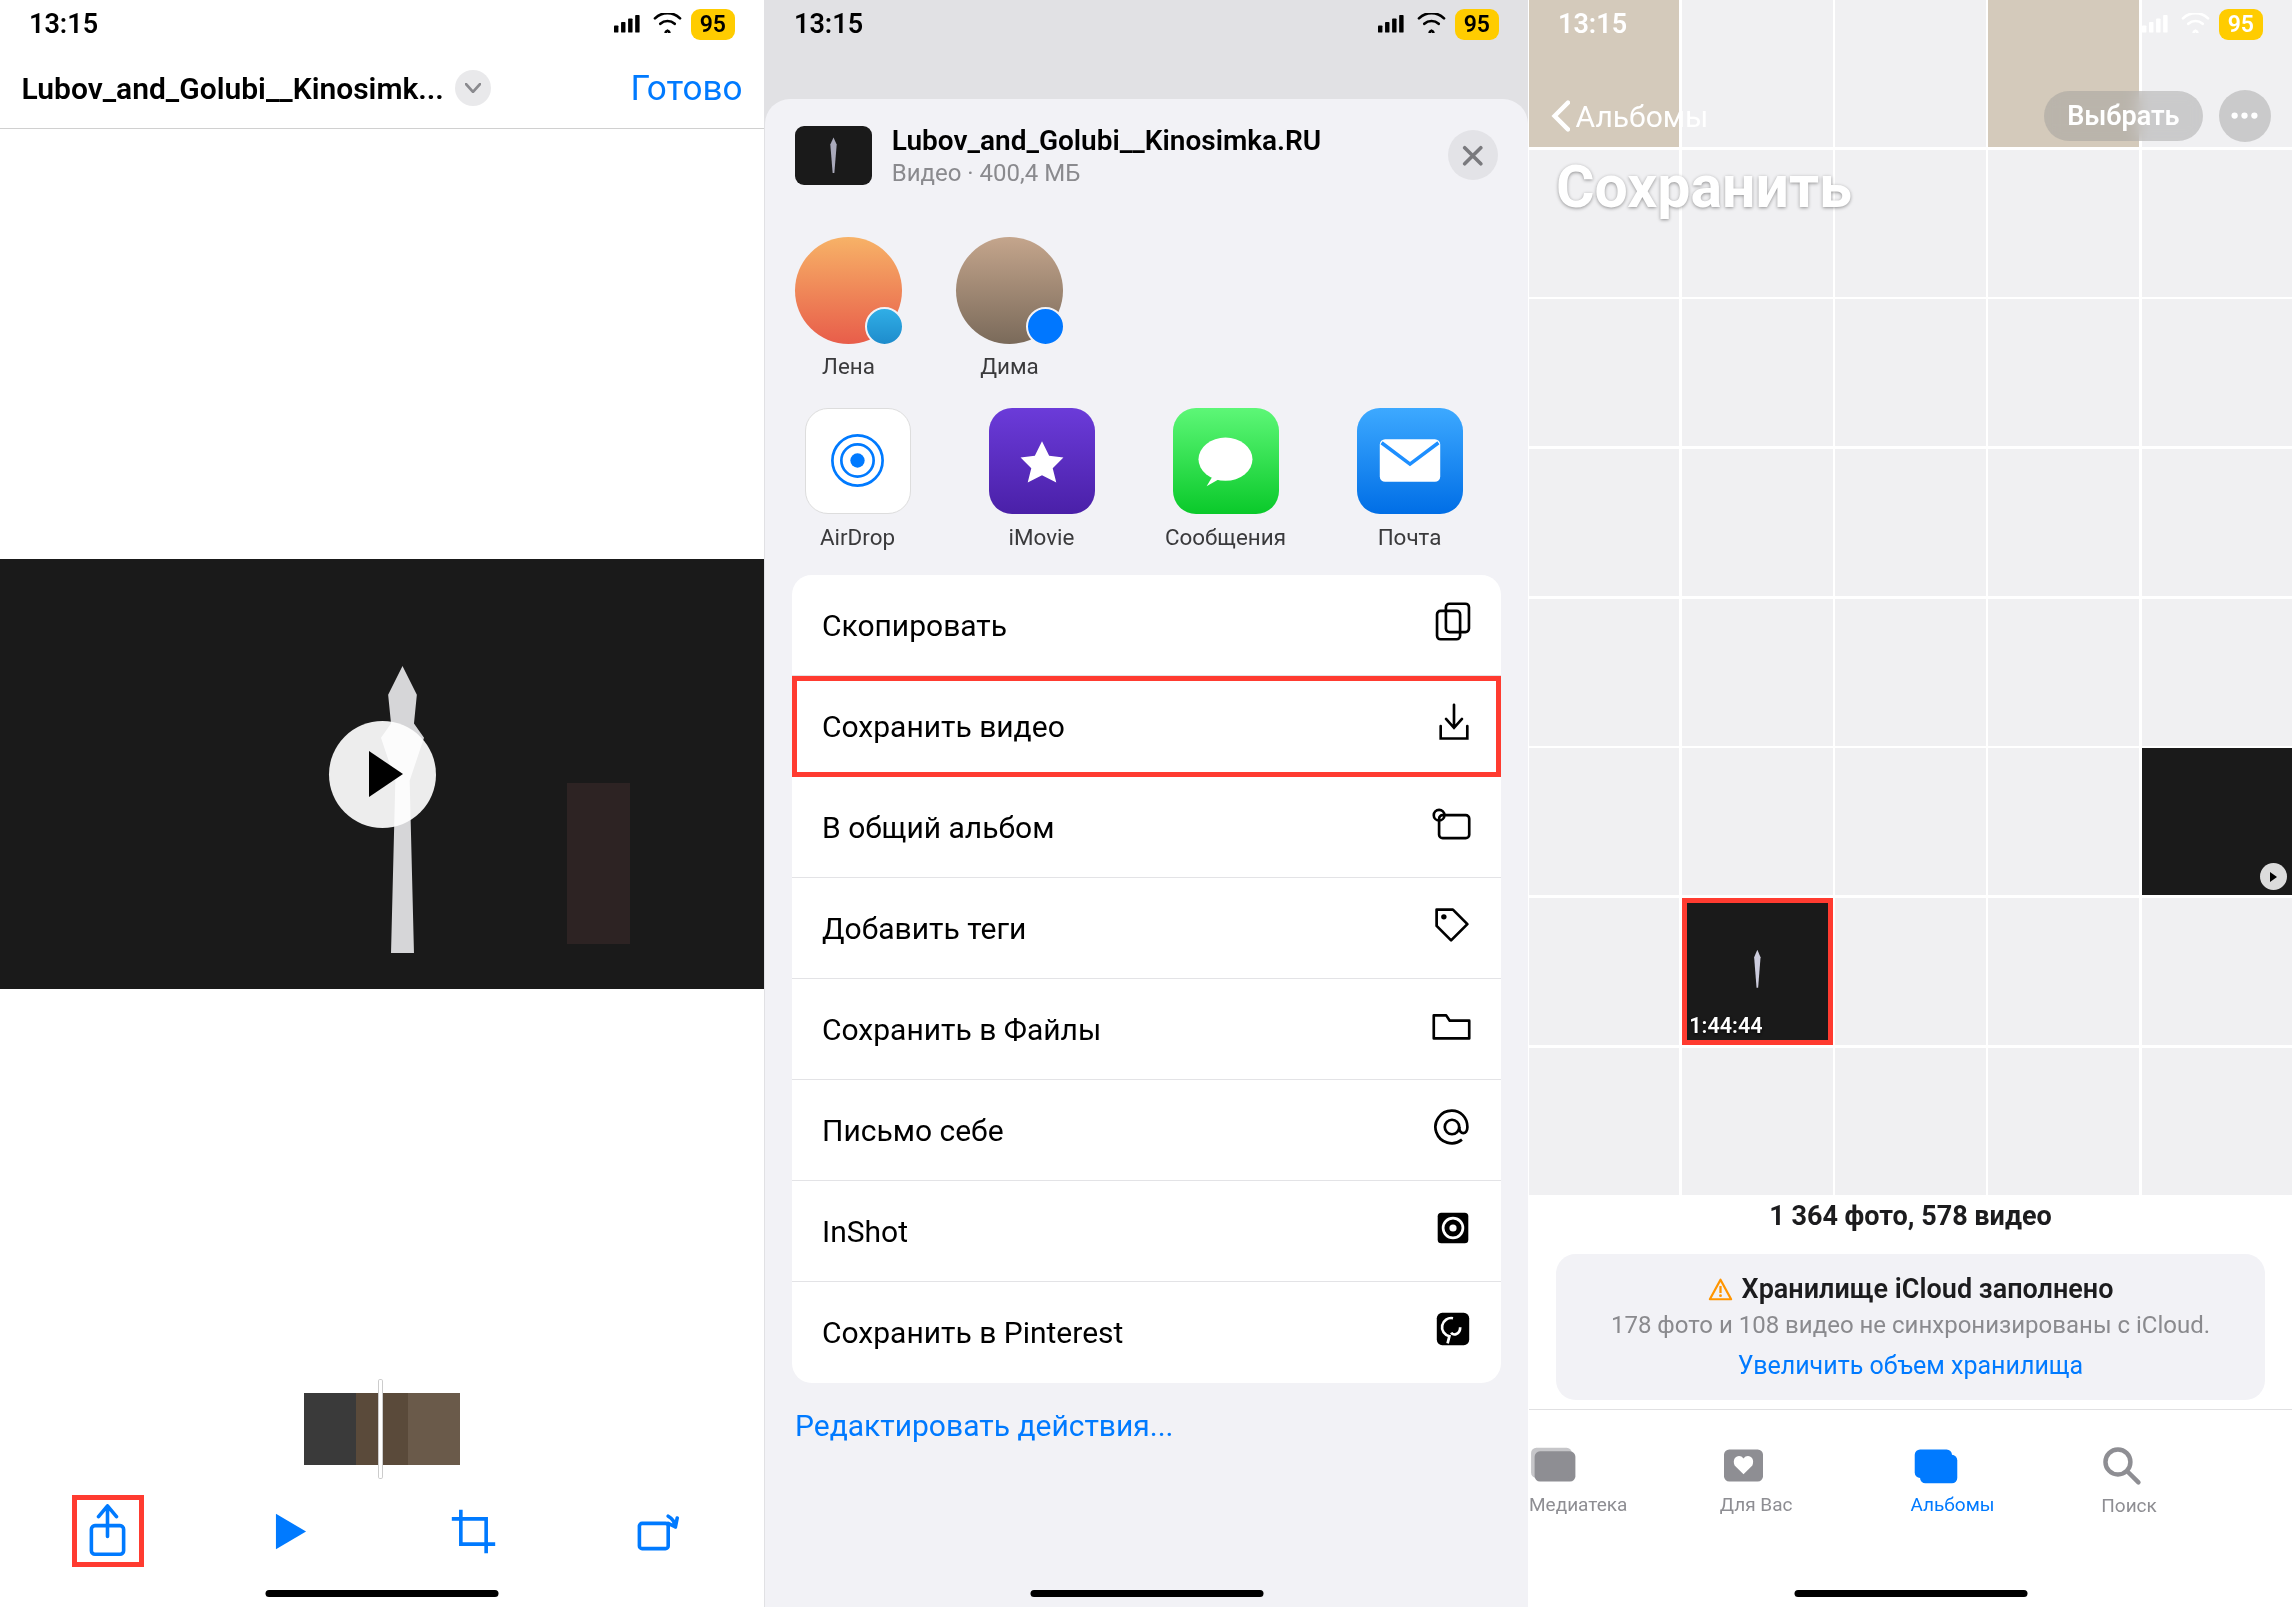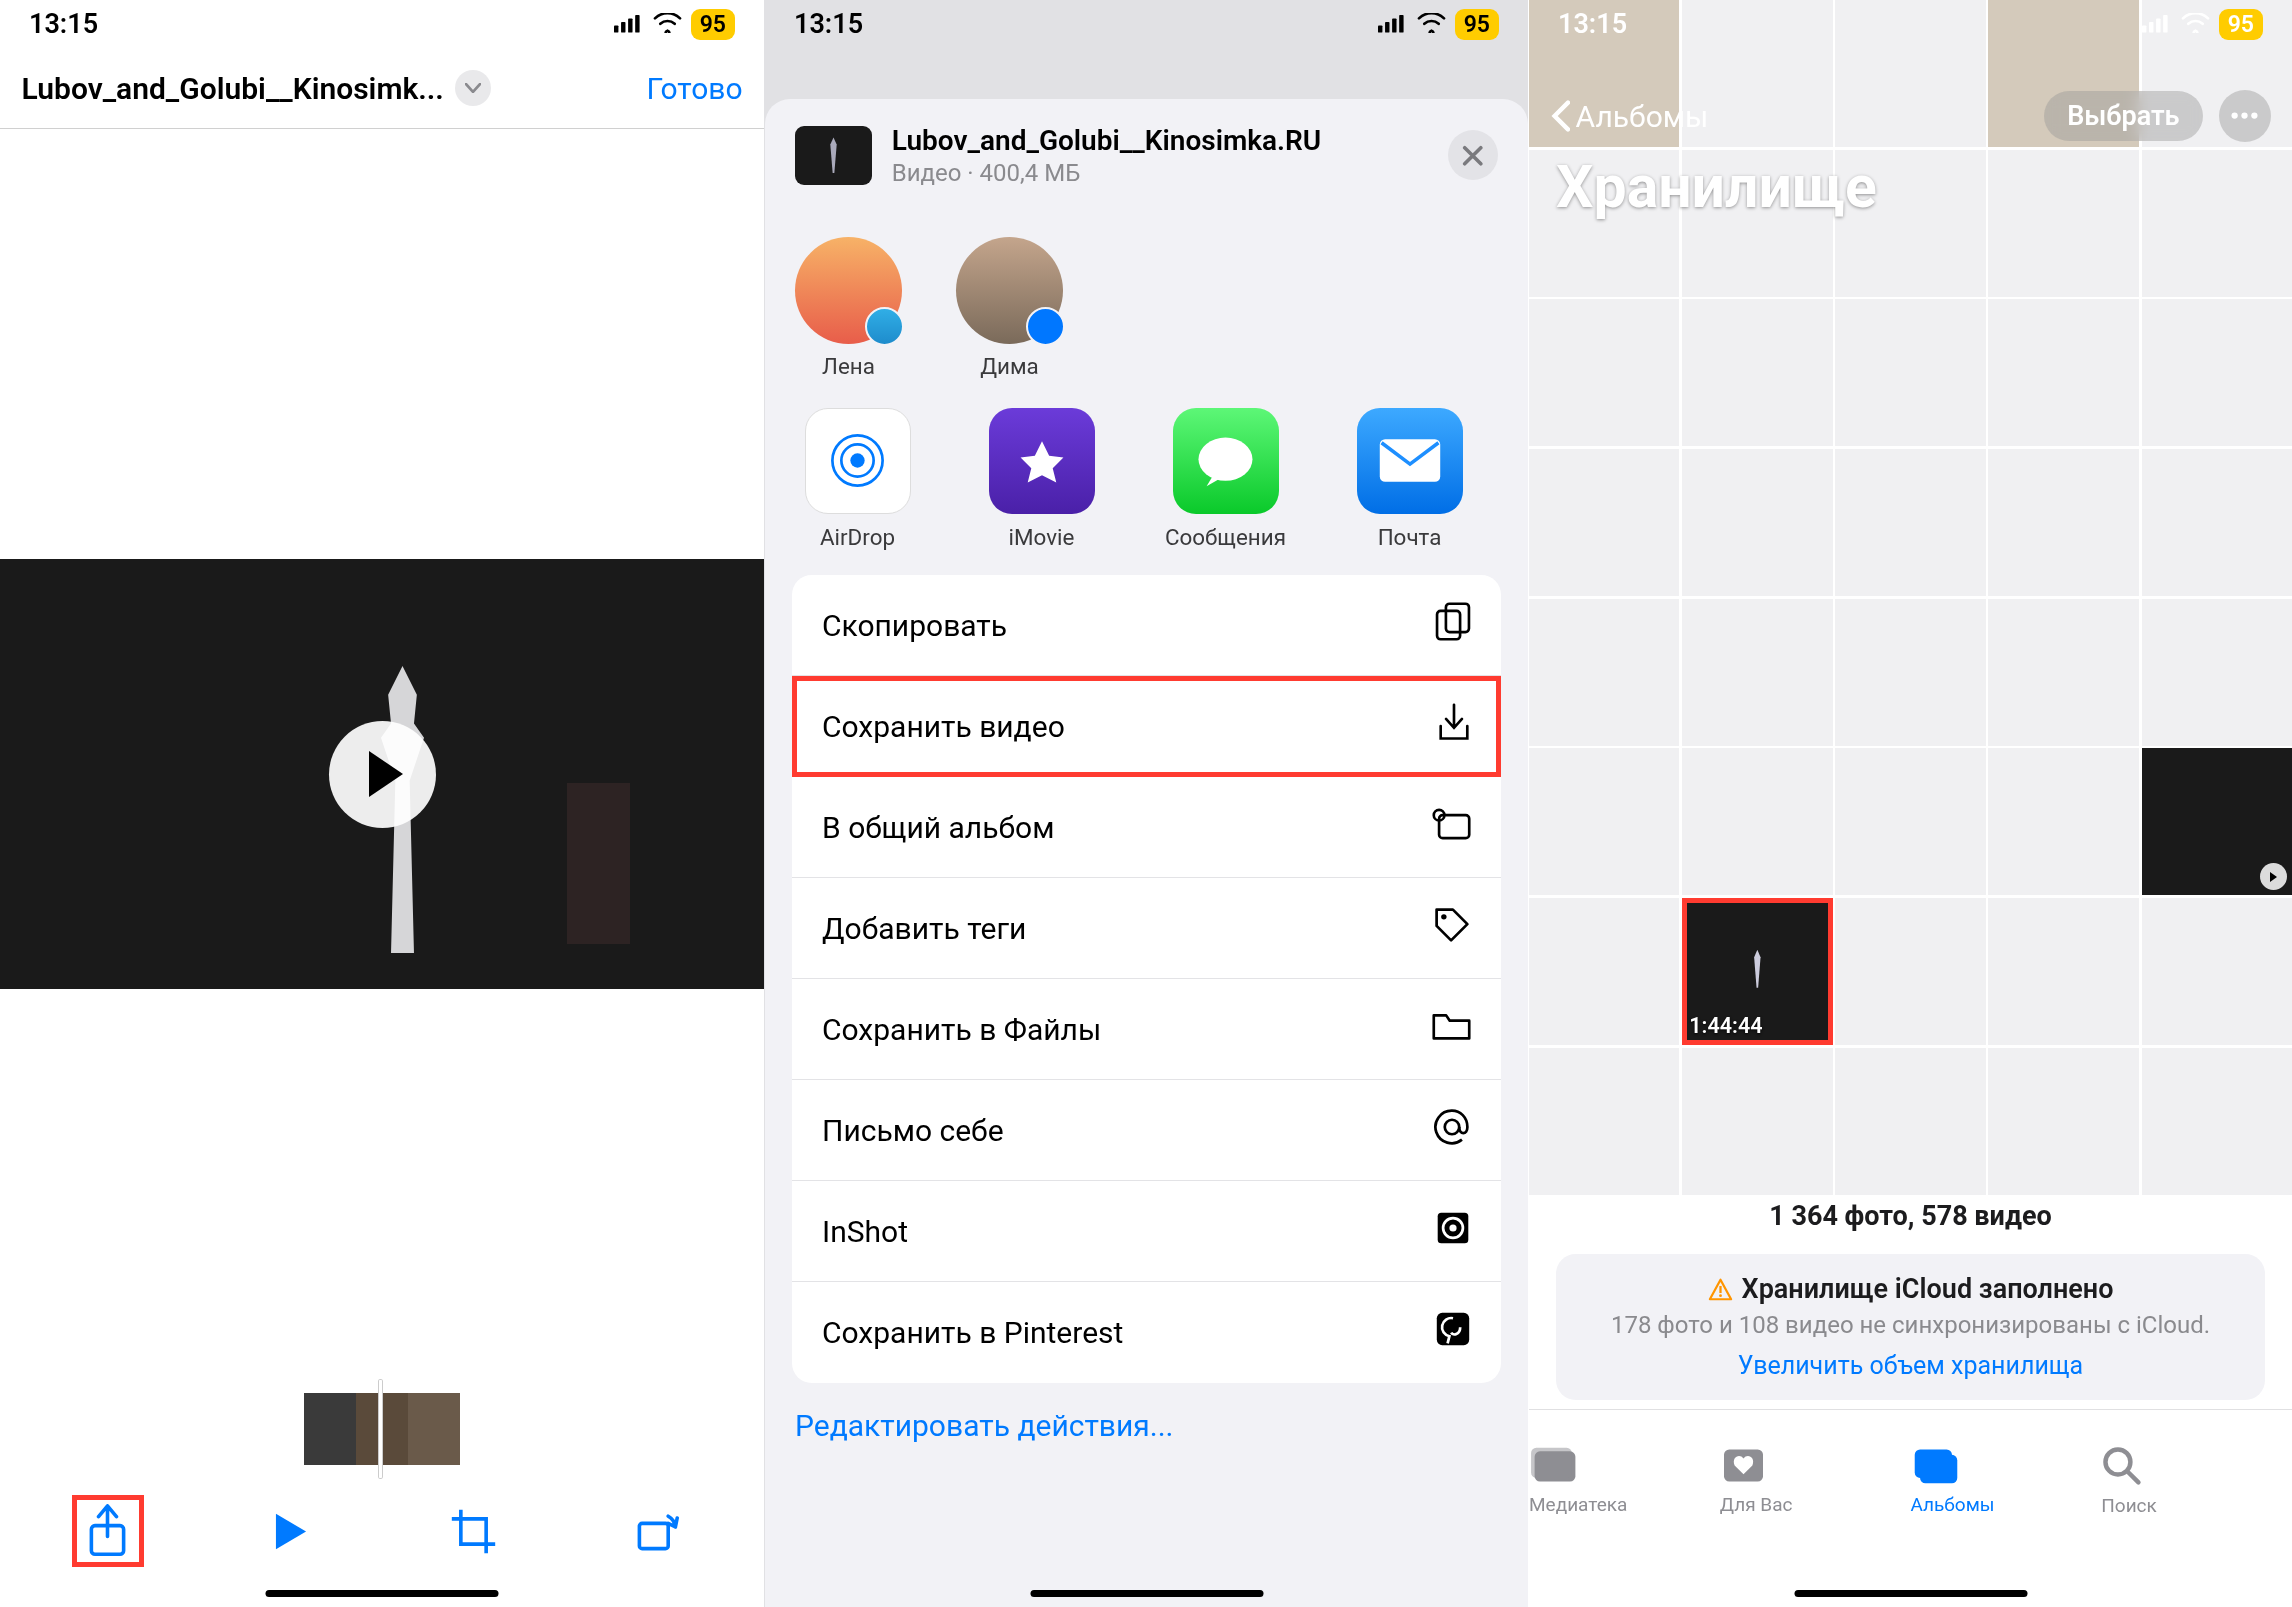--- a/index.html
+++ b/index.html
@@ -10,21 +10,21 @@
   
   .status-bar { height: 48px; display: flex; align-items: center; justify-content: space-between; padding: 0 29px; font-size: 27px; font-weight: 600; }
   .status-right { display: flex; align-items: flex-end; gap: 9px; }
   .status-right .battery-pill { background: #ffcc00; border-radius: 9px; padding: 1.8px 9px; font-size: 23px; font-weight: 600; }
 
   
   .s1-header { height: 81px; display: flex; align-items: center; justify-content: space-between; padding: 0 21.5px; border-bottom: 0.9px solid #d0d0d0; }
   .s1-title-group { display: flex; align-items: center; gap: 10.7px; }
   .s1-title { font-size: 30px; font-weight: 600; max-width: 466px; white-space: nowrap; overflow: hidden; text-overflow: ellipsis; }
   .s1-chevron { width: 36px; height: 36px; border-radius: 50%; background: #e9e9eb; display: flex; align-items: center; justify-content: center; }
-  .s1-done { font-size: 30px; color: #007aff; }
+  .s1-done { font-size: 35px; color: #007aff; }
   .s1-canvas { flex: 1; background: #fff; position: relative; display: flex; flex-direction: column; }
   .s1-video { position: absolute; top: 430px; left: 0; right: 0; height: 430px; background: #1a1a1a; display: flex; align-items: center; justify-content: center; }
   .s1-sculpture { position: absolute; left: 304px; top: 107px; width: 197px; height: 287px; }
   .s1-tower { position: absolute; right: 134px; top: 224px; width: 63px; height: 161px; background: #3a2a2a; opacity: 0.6; }
   .play-circle { width: 107px; height: 107px; border-radius: 50%; background: rgba(255,255,255,0.92); display: flex; align-items: center; justify-content: center; z-index: 5; }
   .play-tri { width: 0; height: 0; border-left: 34px solid #000; border-top: 23px solid transparent; border-bottom: 23px solid transparent; margin-left: 7.2px; }
 
   .s1-timeline-area { position: absolute; bottom: 134px; left: 0; right: 0; height: 90px; display: flex; align-items: center; justify-content: center; }
   .s1-timeline { display: flex; height: 72px; }
   .s1-tl-frame { width: 52px; height: 72px; background: #3a3a3a; }
@@ -381,21 +381,21 @@
       <div class="s3-pill">Выбрать</div>
       <div class="s3-menu">
         <svg width="27" height="7.2" viewBox="0 0 30 8">
             <circle cx="4" cy="4" r="3.5" fill="#fff"></circle>
             <circle cx="15" cy="4" r="3.5" fill="#fff"></circle>
             <circle cx="26" cy="4" r="3.5" fill="#fff"></circle>
           </svg>
       </div>
     </div>
   </div>
-  <div class="s3-title">Хранилище</div>
+  <div class="s3-title">Сохранить</div>
 
   <div class="s3-grid" id="s3-grid">
       <div class="s3-cell shade"></div>
       <div class="s3-cell gray"></div>
       <div class="s3-cell gray"></div>
       <div class="s3-cell shade"></div>
       <div class="s3-cell gray"></div>
       <div class="s3-cell gray"></div>
       <div class="s3-cell gray"></div>
       <div class="s3-cell gray"></div>

